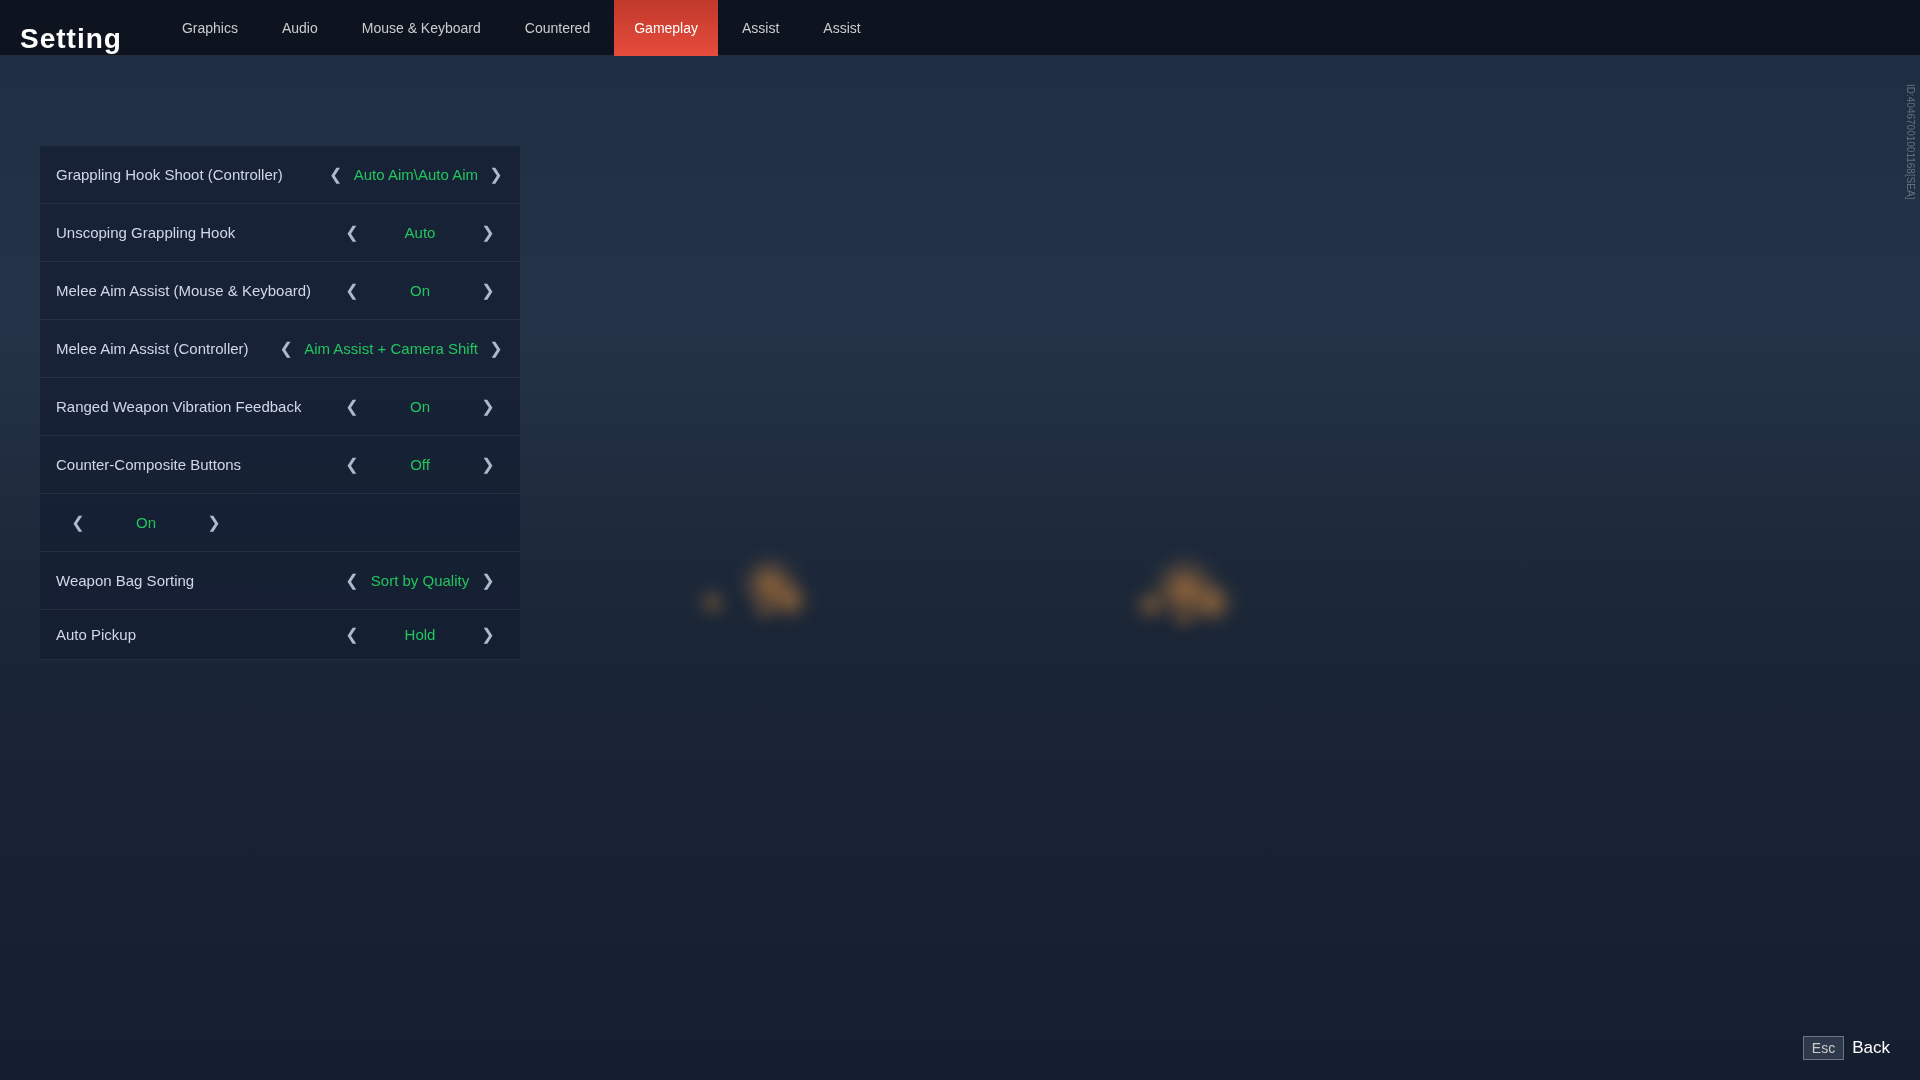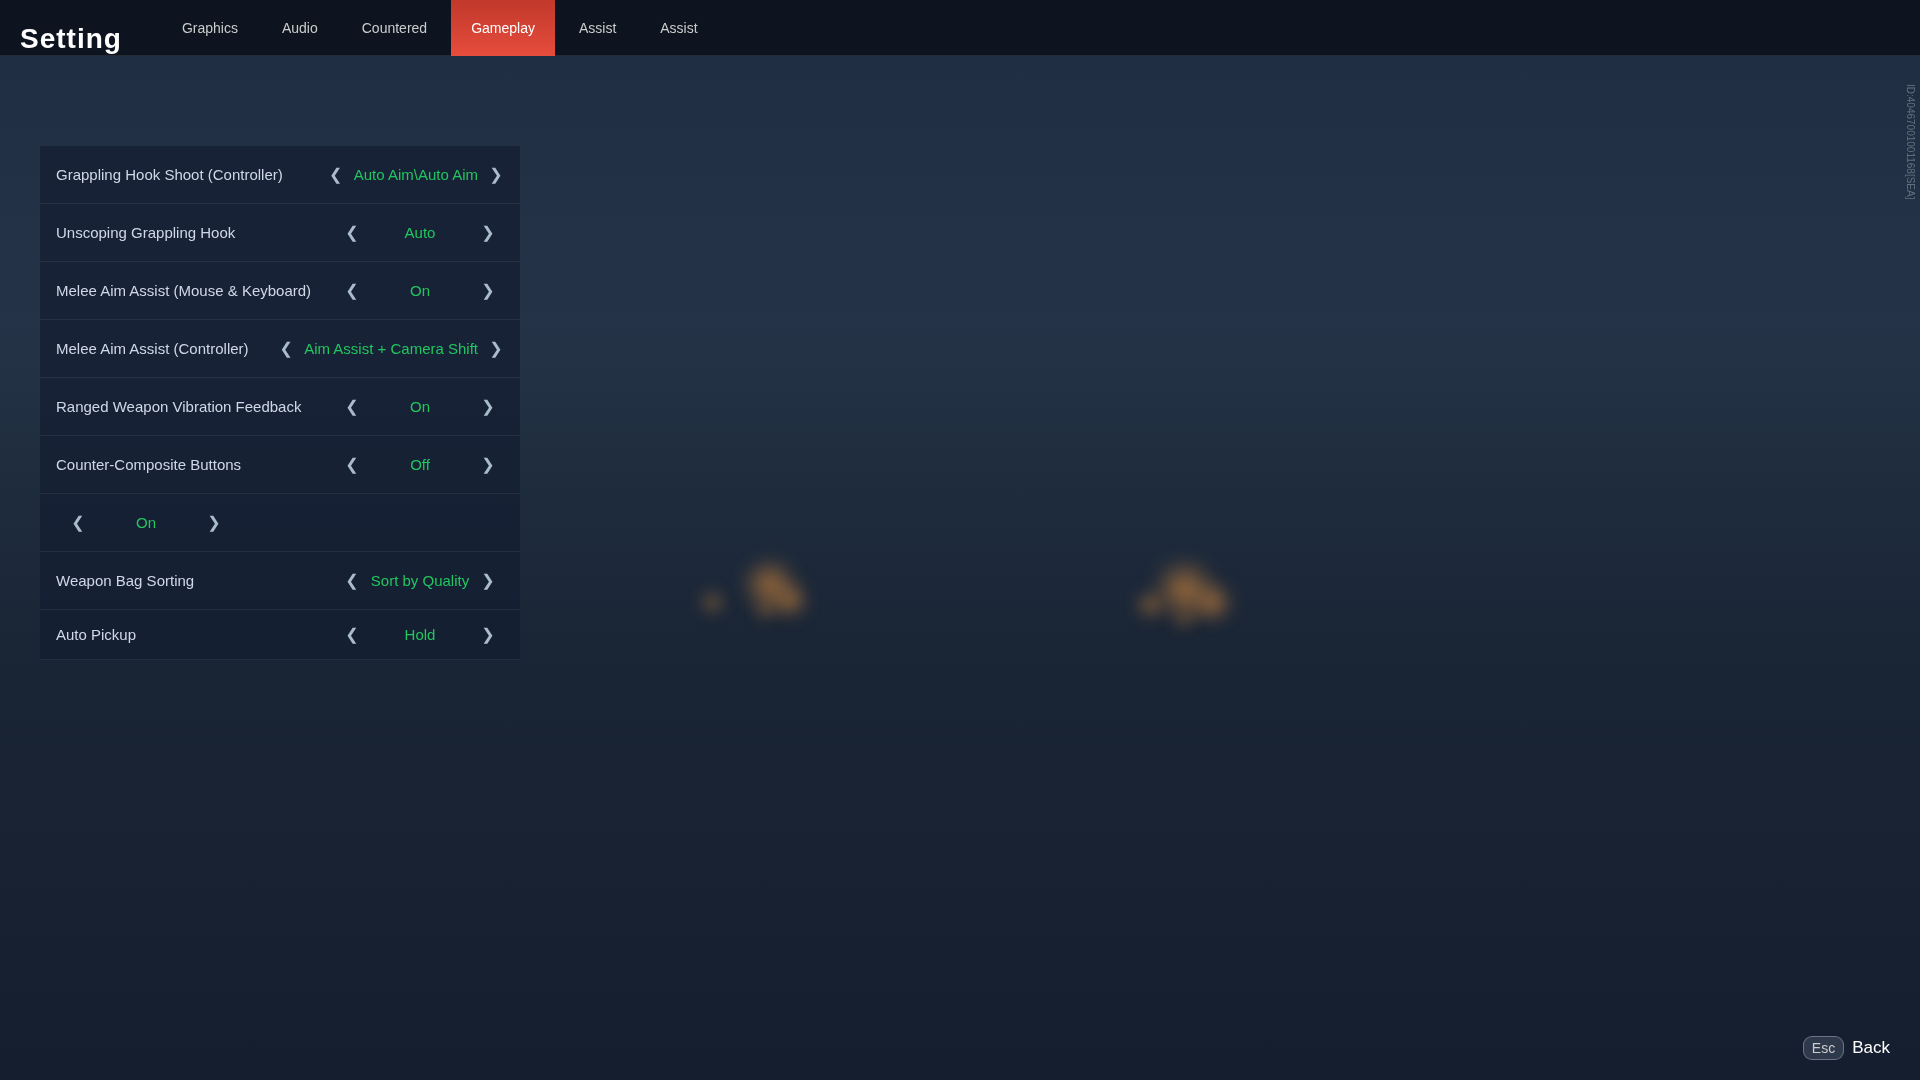--- a/index.html
+++ b/index.html
@@ -153,21 +153,21 @@
       font-size: 17px;
       cursor: pointer;
     }
 
     .esc-badge {
       background: rgba(50,60,80,0.9);
       border: 1px solid rgba(255,255,255,0.3);
       padding: 3px 8px;
       font-size: 14px;
       color: #cccccc;
-      border-radius: 9px;
+      border-radius: 0;
     }
 
     
     .version-tag {
       position: absolute;
       right: 0;
       top: 80px;
       z-index: 10;
       writing-mode: vertical-rl;
       font-size: 10px;
@@ -199,20 +199,21 @@
     <div class="bokeh" style="left: 1135px; top: 590px; width: 30px; height: 30px; z-index: 1;"></div>
     <div class="bokeh" style="left: 1175px; top: 610px; width: 18px; height: 18px; z-index: 1;"></div>
   </div>
 
 <div class="topbar">
   <span class="app-title">Setting</span>
   <nav class="nav-tabs">
 
   <div class="nav-tab">Graphics</div>
       <div class="nav-tab">Audio</div>
+      <div class="nav-tab">Mouse &amp; Keyboard</div>
       <div class="nav-tab">Countered</div>
       <div class="nav-tab active">Gameplay</div>
       <div class="nav-tab">Assist</div>
       <div class="nav-tab">Assist</div>
     </nav>
 </div>
 
 <div class="version-tag">ID:40467001001168[SEA]</div>
 
 <div class="side-panel">

